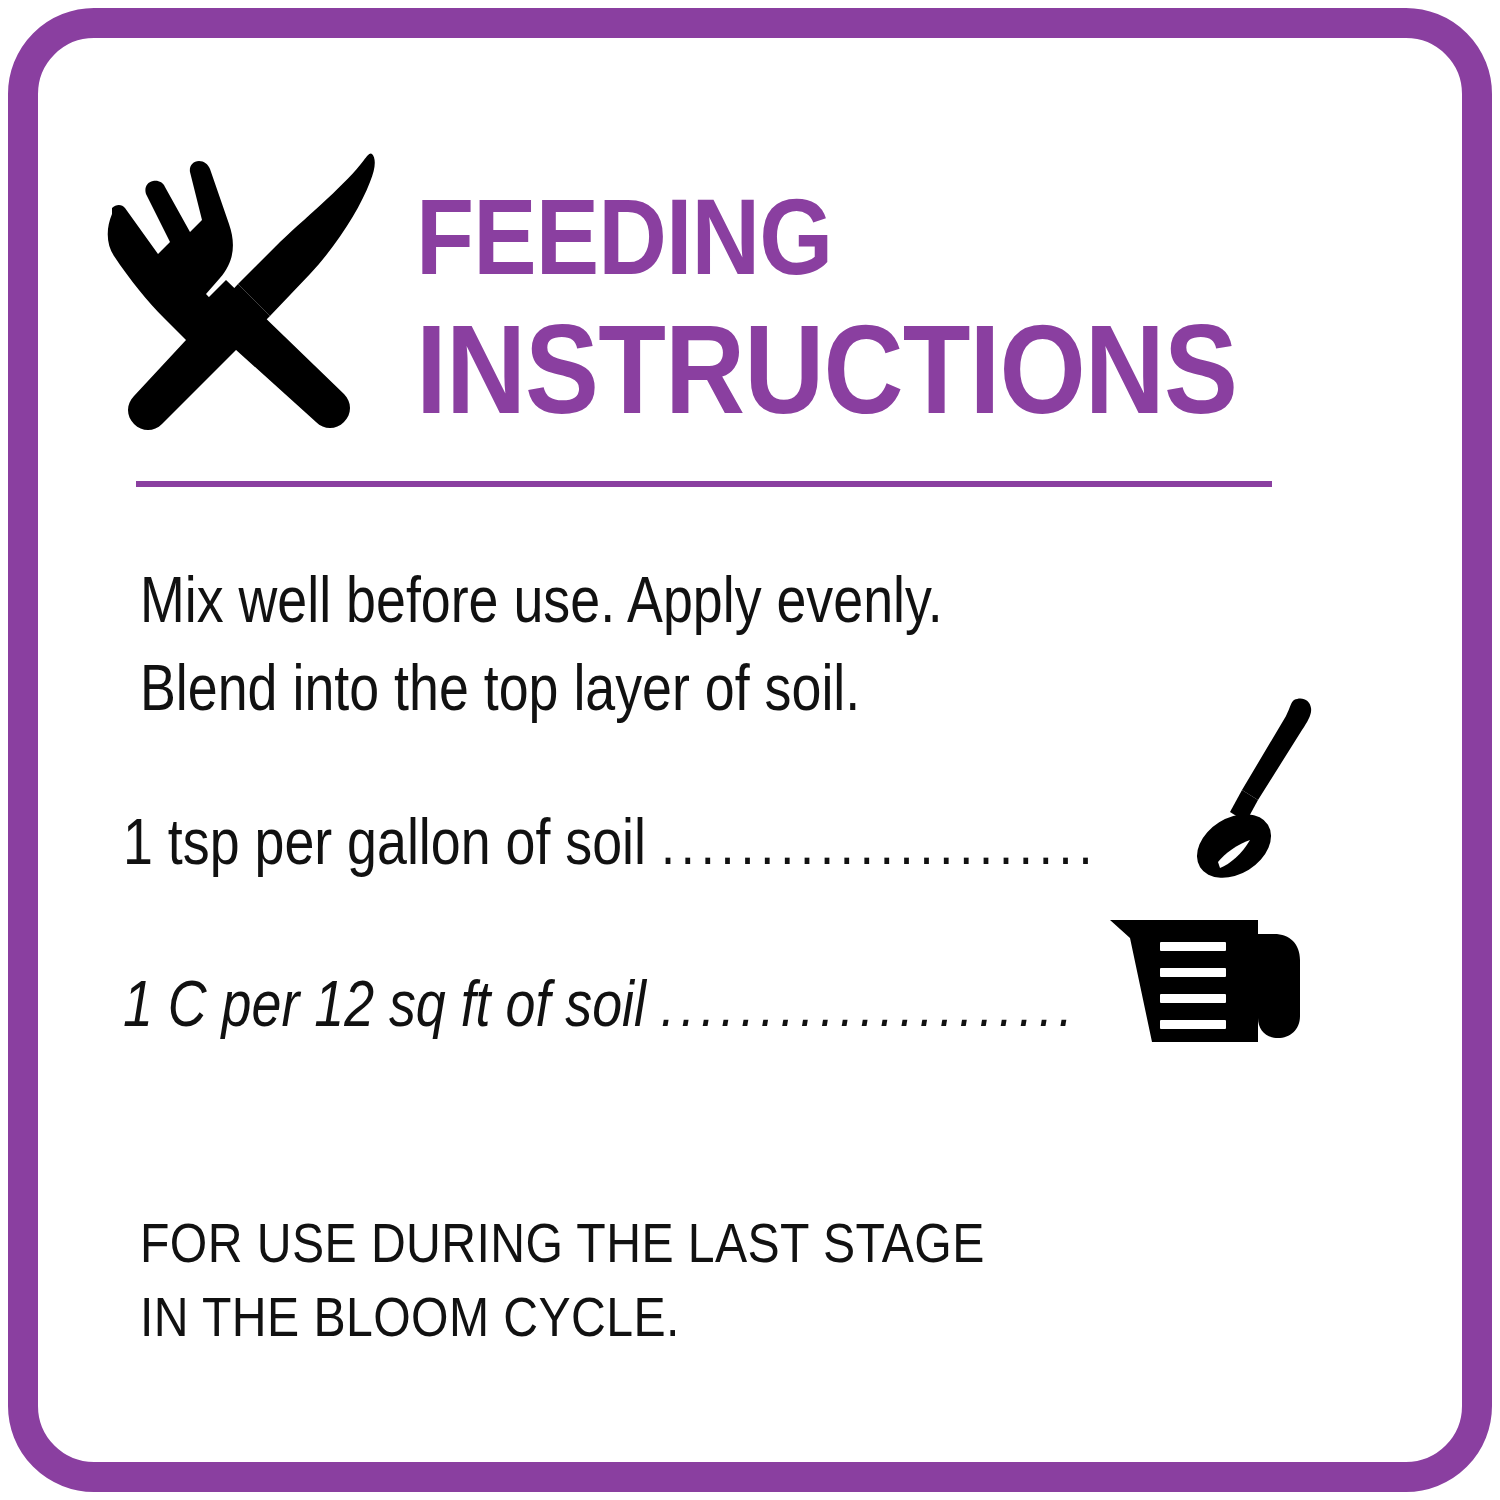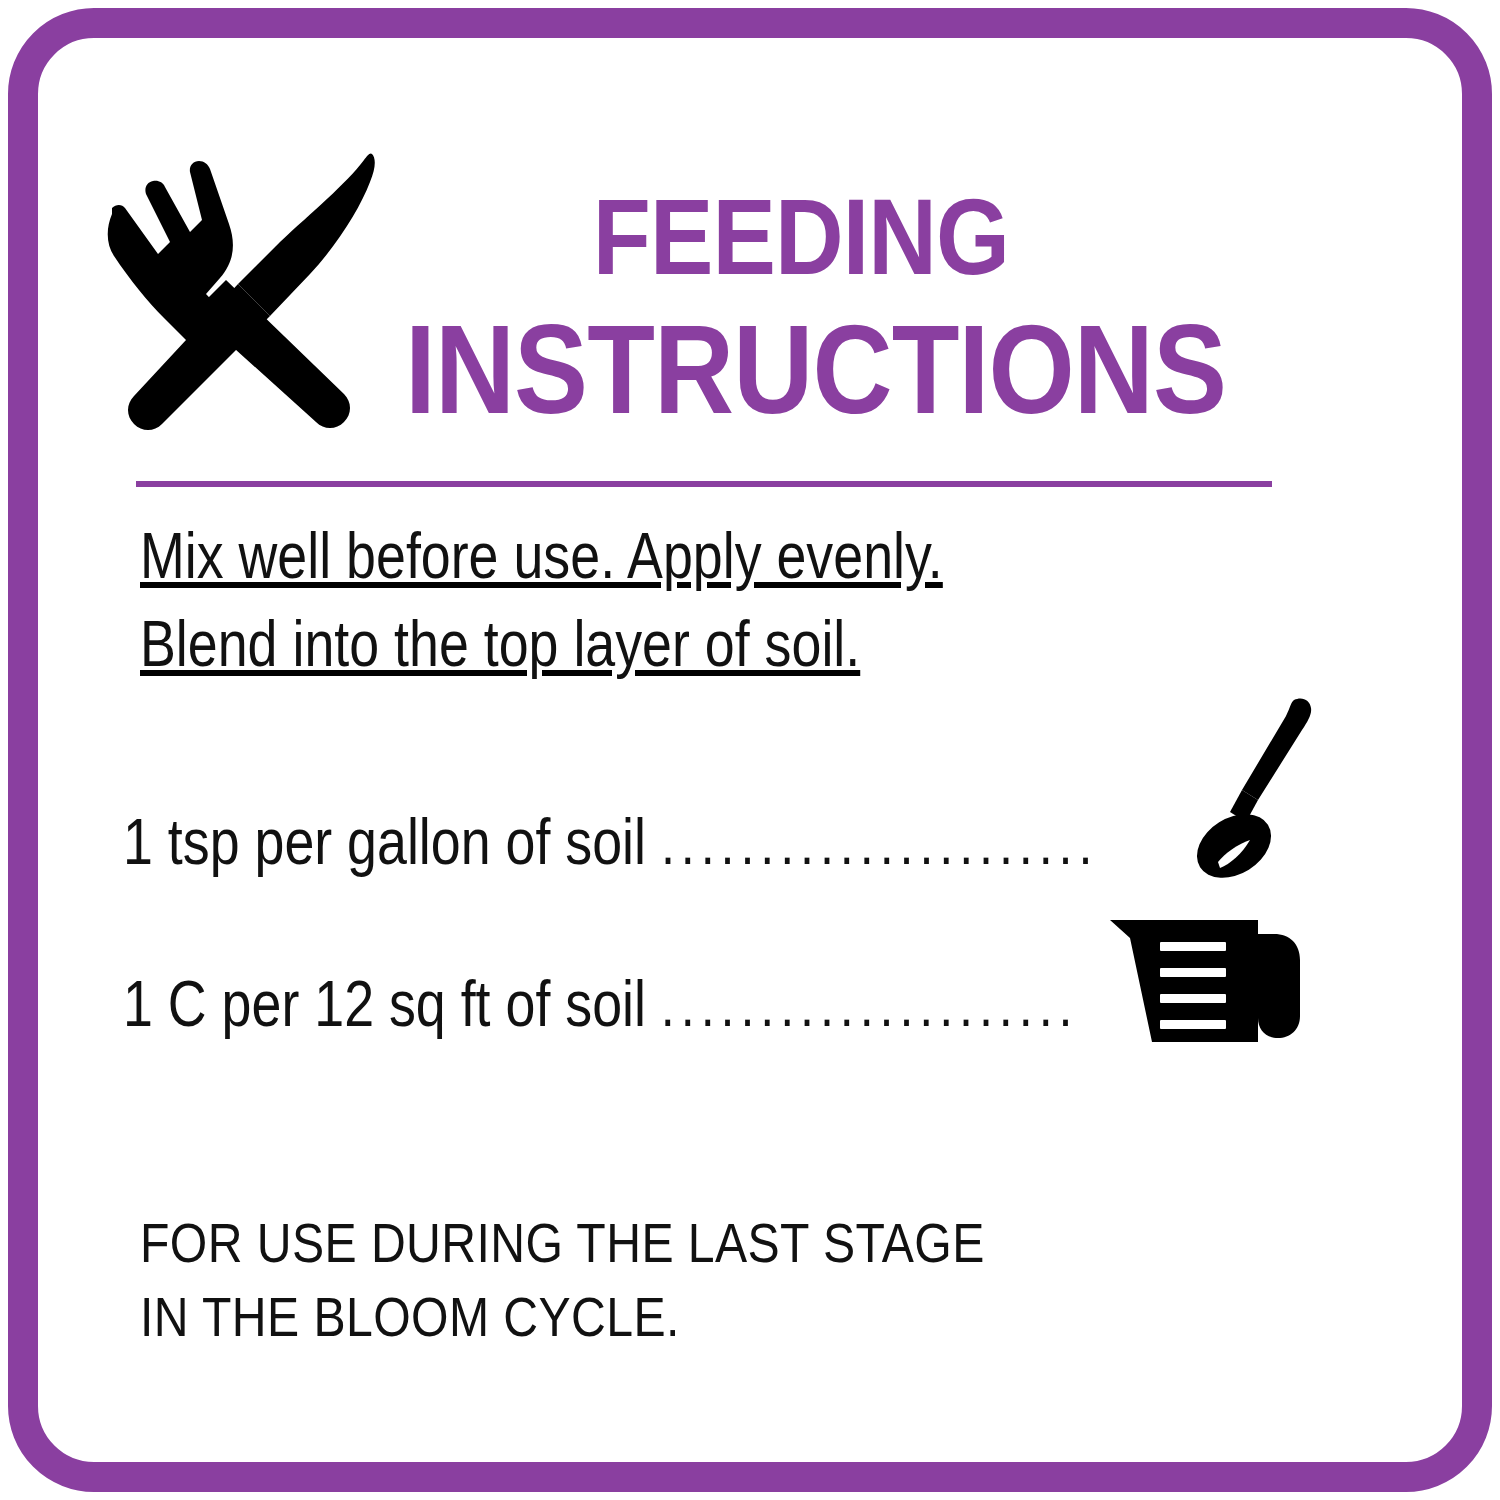--- a/index.html
+++ b/index.html
@@ -43,24 +43,23 @@
   #cutlery-icon {
     position: absolute;
     left: 0px;
     top: 8px;
     width: 300px;
     height: 300px;
   }
 
   #heading-block {
     position: absolute;
-    left: 317px;
+    left: 328px;
     top: -6px;
     width: 900px;
-    text-align: center;
   }
 
   .heading-line {
     color: #8A3FA0;
     font-family: "Liberation Sans Narrow", "Liberation Sans", sans-serif;
     font-weight: 700;
     font-size: 118px;
     line-height: 118px;
     letter-spacing: -1px;
     transform: scaleX(0.88);
@@ -80,23 +79,22 @@
     top: 481px;
     width: 1136px;
     height: 6px;
     background: #8A3FA0;
   }
 
   
   #body-block {
     position: absolute;
     left: 140px;
-    top: 512px;
+    top: 556px;
     width: 1200px;
-    text-decoration: underline;
   }
 
   .body-line {
     color: #111111;
     font-family: "Liberation Sans Narrow", "Liberation Sans", sans-serif;
     font-weight: 400;
     font-size: 64px;
     line-height: 88px;
     letter-spacing: 0px;
     transform: scaleX(0.84);
@@ -106,21 +104,21 @@
   }
 
   
   .dosage-row {
     position: absolute;
     left: 123px;
     width: 1200px;
     height: 110px;
   }
   #dosage-row-0 { top: 800px; }
-  #dosage-row-1 { top: 962px; }
+  #dosage-row-1 { top: 962px; font-style: italic; }
 
   .dosage-text {
     position: absolute;
     left: 0;
     top: 0;
     color: #111111;
     font-family: "Liberation Sans Narrow", "Liberation Sans", sans-serif;
     font-weight: 400;
     font-size: 64px;
     line-height: 84px;

